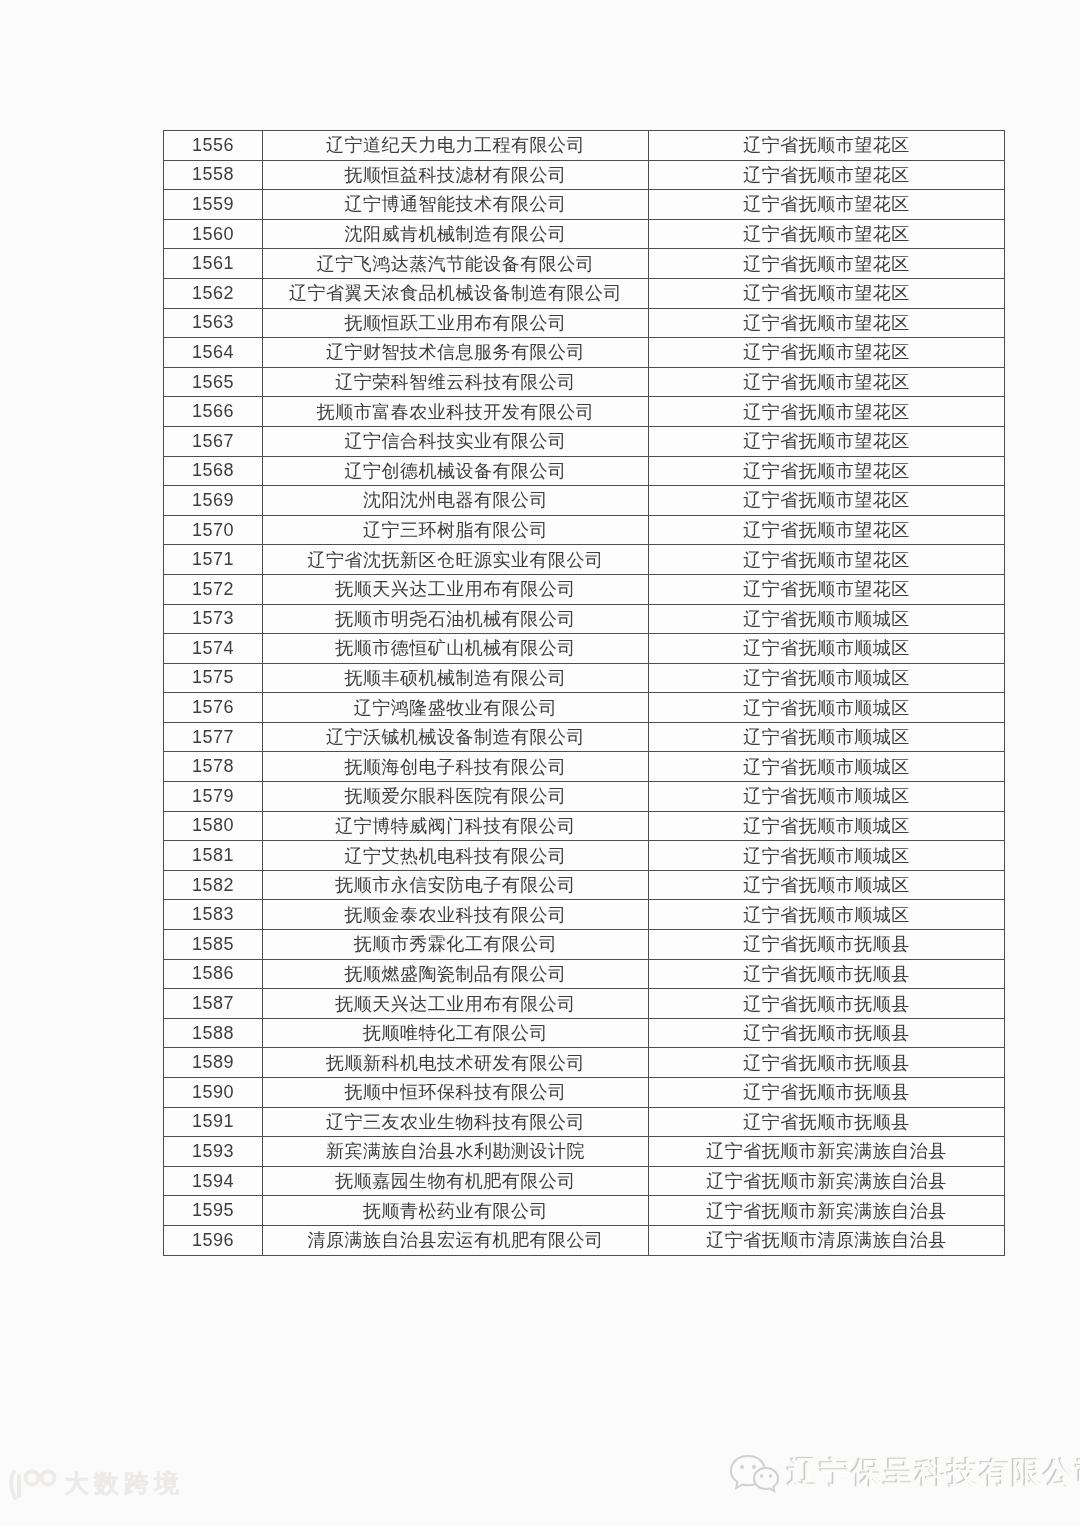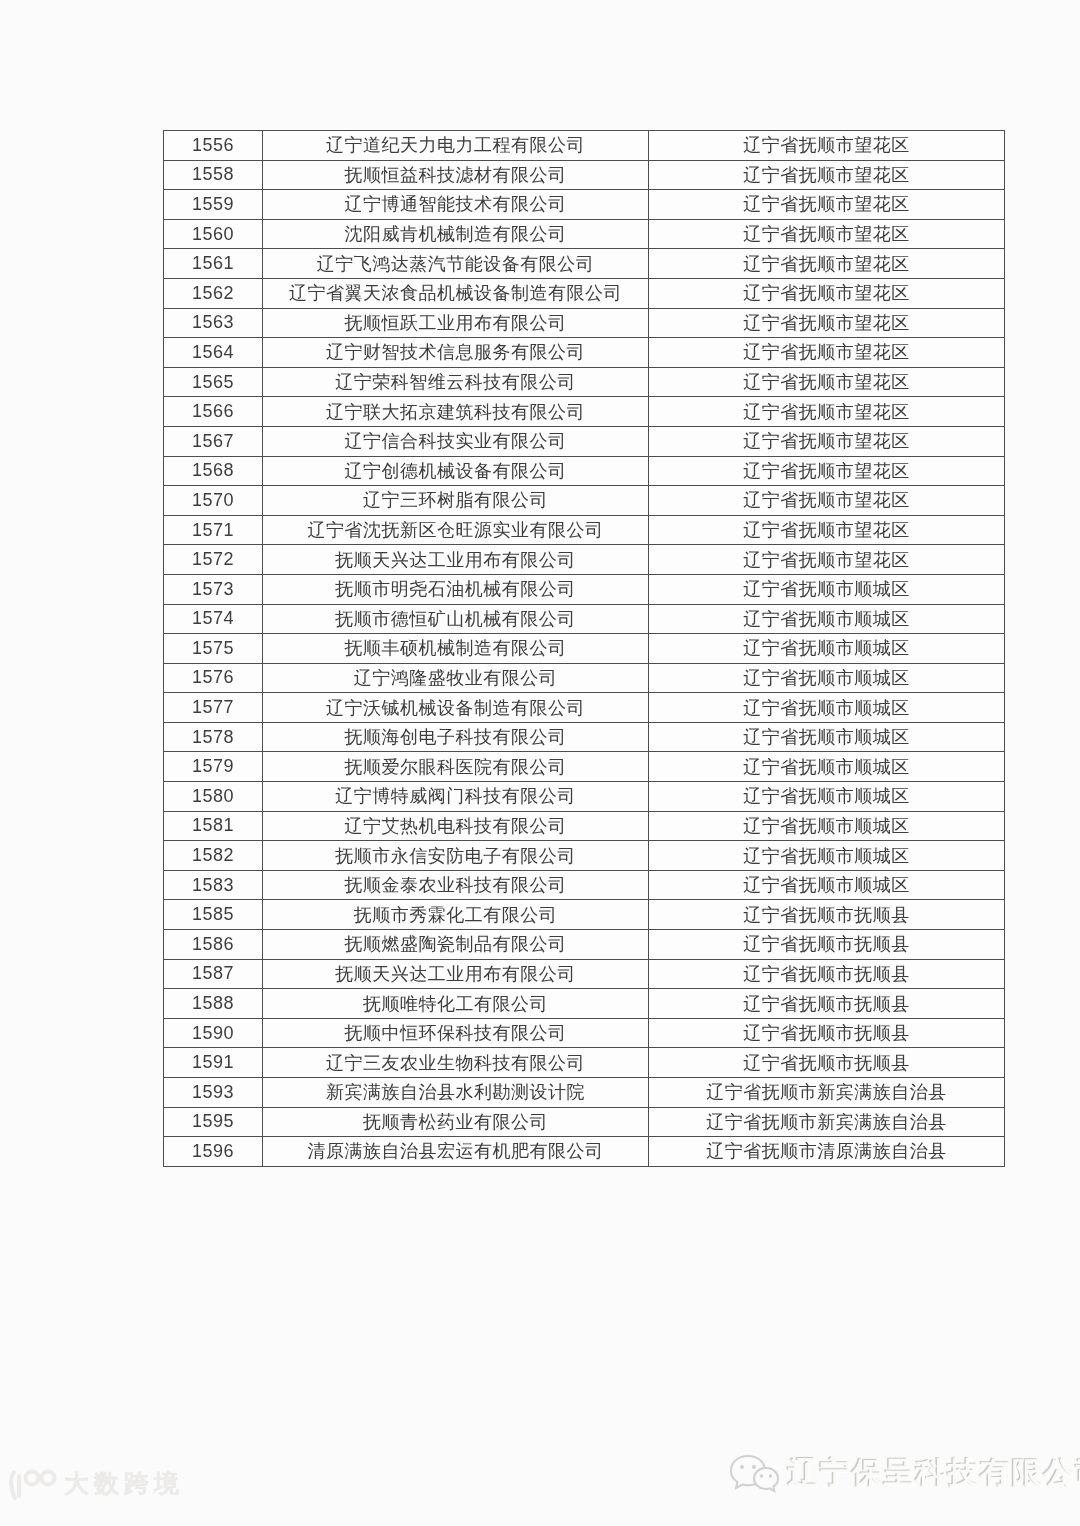--- a/index.html
+++ b/index.html
@@ -131,34 +131,39 @@
           <td class="col-company">辽宁财智技术信息服务有限公司</td>
           <td class="col-region">辽宁省抚顺市望花区</td>
         </tr>
         <tr>
           <td class="col-id">1565</td>
           <td class="col-company">辽宁荣科智维云科技有限公司</td>
           <td class="col-region">辽宁省抚顺市望花区</td>
         </tr>
         <tr>
           <td class="col-id">1566</td>
-          <td class="col-company">辽宁联大拓京建筑科技有限公司</td>
+          <td class="col-company">抚顺市富春农业科技开发有限公司</td>
           <td class="col-region">辽宁省抚顺市望花区</td>
         </tr>
         <tr>
           <td class="col-id">1567</td>
           <td class="col-company">辽宁信合科技实业有限公司</td>
           <td class="col-region">辽宁省抚顺市望花区</td>
         </tr>
         <tr>
           <td class="col-id">1568</td>
           <td class="col-company">辽宁创德机械设备有限公司</td>
           <td class="col-region">辽宁省抚顺市望花区</td>
         </tr>
         <tr>
+          <td class="col-id">1569</td>
+          <td class="col-company">沈阳沈州电器有限公司</td>
+          <td class="col-region">辽宁省抚顺市望花区</td>
+        </tr>
+        <tr>
           <td class="col-id">1570</td>
           <td class="col-company">辽宁三环树脂有限公司</td>
           <td class="col-region">辽宁省抚顺市望花区</td>
         </tr>
         <tr>
           <td class="col-id">1571</td>
           <td class="col-company">辽宁省沈抚新区仓旺源实业有限公司</td>
           <td class="col-region">辽宁省抚顺市望花区</td>
         </tr>
         <tr>
@@ -235,32 +240,42 @@
           <td class="col-id">1587</td>
           <td class="col-company">抚顺天兴达工业用布有限公司</td>
           <td class="col-region">辽宁省抚顺市抚顺县</td>
         </tr>
         <tr>
           <td class="col-id">1588</td>
           <td class="col-company">抚顺唯特化工有限公司</td>
           <td class="col-region">辽宁省抚顺市抚顺县</td>
         </tr>
         <tr>
+          <td class="col-id">1589</td>
+          <td class="col-company">抚顺新科机电技术研发有限公司</td>
+          <td class="col-region">辽宁省抚顺市抚顺县</td>
+        </tr>
+        <tr>
           <td class="col-id">1590</td>
           <td class="col-company">抚顺中恒环保科技有限公司</td>
           <td class="col-region">辽宁省抚顺市抚顺县</td>
         </tr>
         <tr>
           <td class="col-id">1591</td>
           <td class="col-company">辽宁三友农业生物科技有限公司</td>
           <td class="col-region">辽宁省抚顺市抚顺县</td>
         </tr>
         <tr>
           <td class="col-id">1593</td>
           <td class="col-company">新宾满族自治县水利勘测设计院</td>
+          <td class="col-region">辽宁省抚顺市新宾满族自治县</td>
+        </tr>
+        <tr>
+          <td class="col-id">1594</td>
+          <td class="col-company">抚顺嘉园生物有机肥有限公司</td>
           <td class="col-region">辽宁省抚顺市新宾满族自治县</td>
         </tr>
         <tr>
           <td class="col-id">1595</td>
           <td class="col-company">抚顺青松药业有限公司</td>
           <td class="col-region">辽宁省抚顺市新宾满族自治县</td>
         </tr>
         <tr>
           <td class="col-id">1596</td>
           <td class="col-company">清原满族自治县宏运有机肥有限公司</td>

